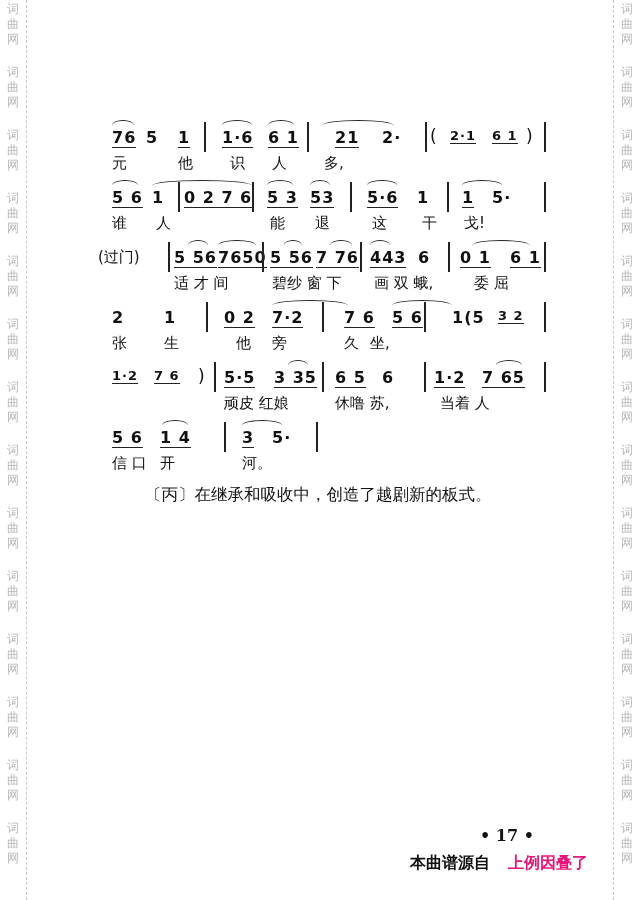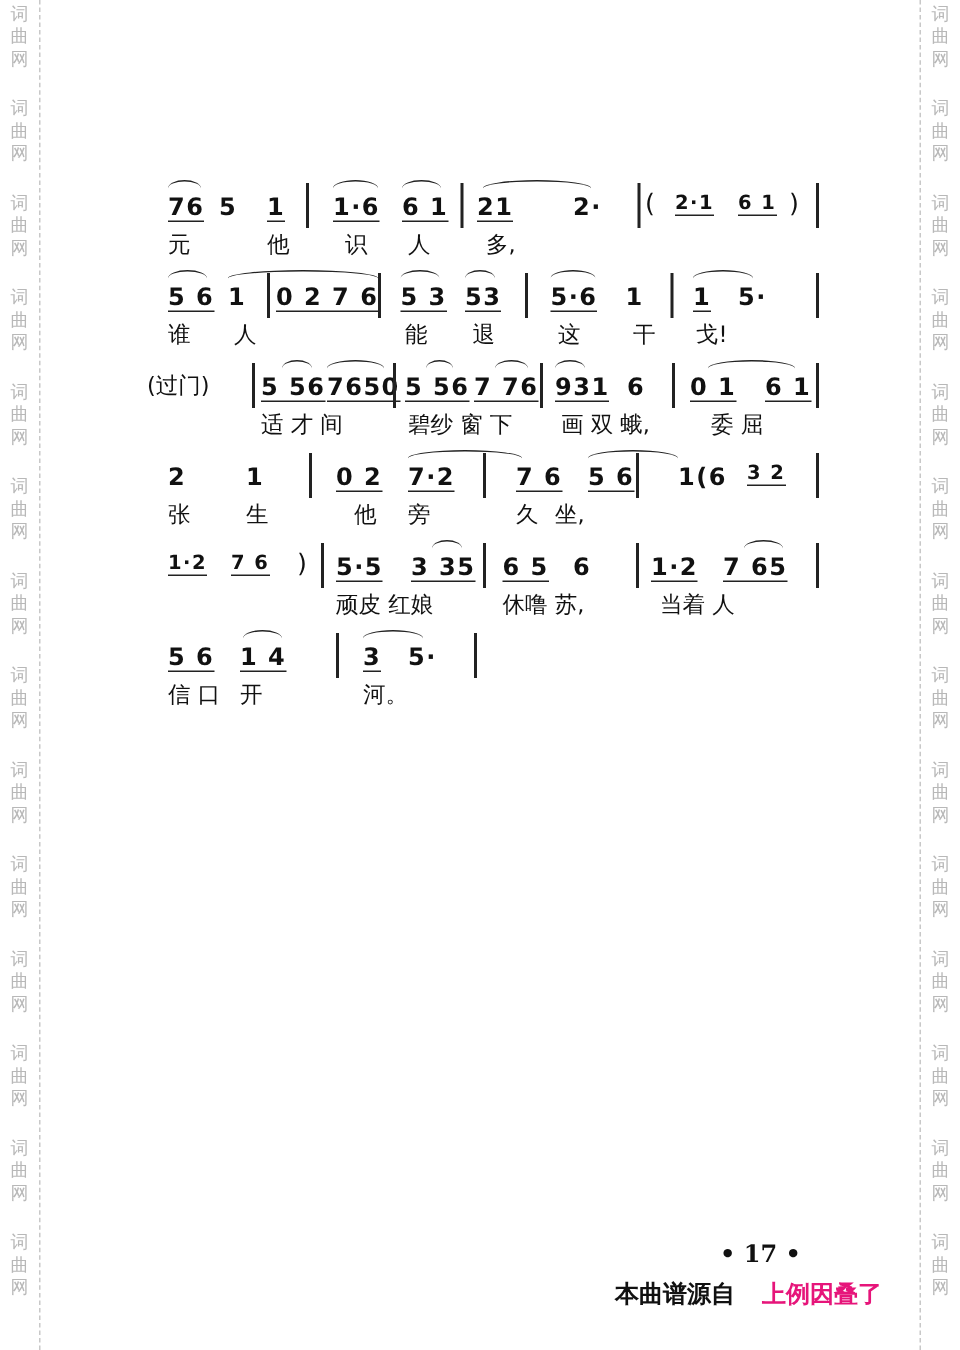--- a/index.html
+++ b/index.html
@@ -190,21 +190,21 @@
     <div class="sline">
       <div class="slur" style="left: 0px; width: 22px;"></div>
       <div class="slur" style="left: 110px; width: 30px;"></div>
       <div class="slur" style="left: 156px; width: 26px;"></div>
       <div class="slur" style="left: 210px; width: 72px;"></div>
       <span class="note ul" style="left: 0px;">76</span>
       <span class="note" style="left: 34px;">5</span>
       <span class="note ul" style="left: 66px;">1</span>
       <span class="note ul" style="left: 110px;">1·6</span>
       <span class="note ul" style="left: 156px;">6 1</span>
-      <span class="note ul" style="left: 206px;">21</span>
+      <span class="note ul" style="left: 223px;">21</span>
       <span class="note" style="left: 270px;">2·</span>
       <span class="paren" style="left: 318px;">(</span>
       <span class="note ul sm" style="left: 338px;">2·1</span>
       <span class="note ul sm" style="left: 380px;">6 1</span>
       <span class="paren" style="left: 414px;">)</span>
       <div class="bar" style="left: 92px;"></div>
       <div class="bar" style="left: 195px;"></div>
       <div class="bar" style="left: 313px;"></div>
       <div class="bar" style="left: 432px;"></div>
       <span class="lyric" style="left: 0px;">元</span>
@@ -247,21 +247,21 @@
       <div class="slur" style="left: 76px; width: 20px;"></div>
       <div class="slur" style="left: 106px; width: 38px;"></div>
       <div class="slur" style="left: 172px; width: 18px;"></div>
       <div class="slur" style="left: 218px; width: 22px;"></div>
       <div class="slur" style="left: 258px; width: 20px;"></div>
       <div class="slur" style="left: 360px; width: 58px;"></div>
       <span class="note ul" style="left: 62px;">5 56</span>
       <span class="note ul" style="left: 106px;">7650</span>
       <span class="note ul" style="left: 158px;">5 56</span>
       <span class="note ul" style="left: 204px;">7 76</span>
-      <span class="note ul" style="left: 258px;">931</span>
+      <span class="note ul" style="left: 258px;">443</span>
       <span class="note" style="left: 306px;">6</span>
       <span class="note ul" style="left: 348px;">0 1</span>
       <span class="note ul" style="left: 398px;">6 1</span>
       <div class="bar" style="left: 56px;"></div>
       <div class="bar" style="left: 150px;"></div>
       <div class="bar" style="left: 248px;"></div>
       <div class="bar" style="left: 336px;"></div>
       <div class="bar" style="left: 432px;"></div>
       <span class="lyric" style="left: 62px;">适 才  间</span>
       <span class="lyric" style="left: 160px;">碧纱  窗 下</span>
@@ -270,21 +270,21 @@
     </div>
     <div class="sline">
       <div class="slur" style="left: 160px; width: 76px;"></div>
       <div class="slur" style="left: 280px; width: 60px;"></div>
       <span class="note" style="left: 0px;">2</span>
       <span class="note" style="left: 52px;">1</span>
       <span class="note ul" style="left: 112px;">0 2</span>
       <span class="note ul" style="left: 160px;">7·2</span>
       <span class="note ul" style="left: 232px;">7 6</span>
       <span class="note ul" style="left: 280px;">5 6</span>
-      <span class="note" style="left: 340px;">1(6</span>
+      <span class="note" style="left: 340px;">1(5</span>
       <span class="note ul sm" style="left: 386px;">3 2</span>
       <div class="bar" style="left: 94px;"></div>
       <div class="bar" style="left: 210px;"></div>
       <div class="bar" style="left: 312px;"></div>
       <div class="bar" style="left: 432px;"></div>
       <span class="lyric" style="left: 0px;">张</span>
       <span class="lyric" style="left: 52px;">生</span>
       <span class="lyric" style="left: 124px;">他</span>
       <span class="lyric" style="left: 160px;">旁</span>
       <span class="lyric" style="left: 232px;">久</span>
@@ -319,18 +319,19 @@
       <span class="note" style="left: 160px;">5·</span>
       <div class="bar" style="left: 112px;"></div>
       <div class="bar" style="left: 204px;"></div>
       <span class="lyric" style="left: 0px;">信 口</span>
       <span class="lyric" style="left: 48px;">开</span>
       <span class="lyric" style="left: 130px;">河。</span>
     </div>
   </div>
 
 <div class="prose">
+  <p class="indent">〔丙〕在继承和吸收中，创造了越剧新的板式。</p>
 </div>
 
 <div class="pageno">• 17 •</div>
 <div class="source">
   <span>本曲谱源自</span><span class="brand" style="color: rgb(230, 21, 122);">上例因叠了</span>
 </div>
 
 </body></html>

